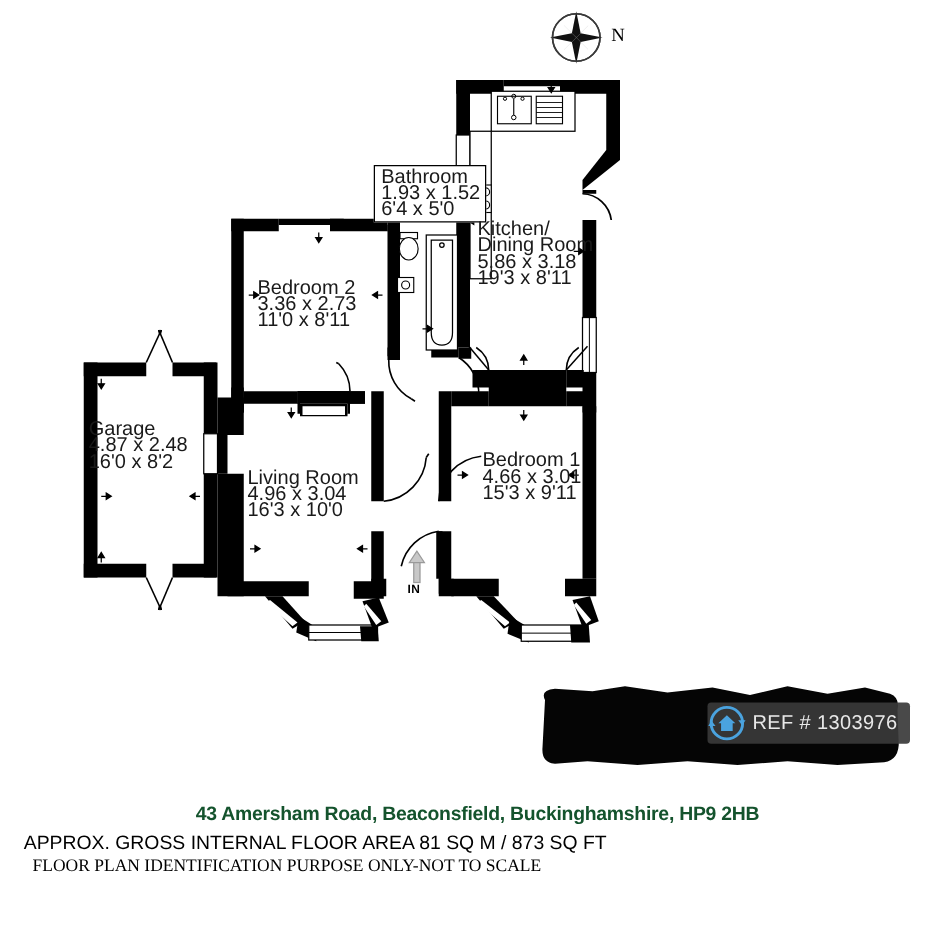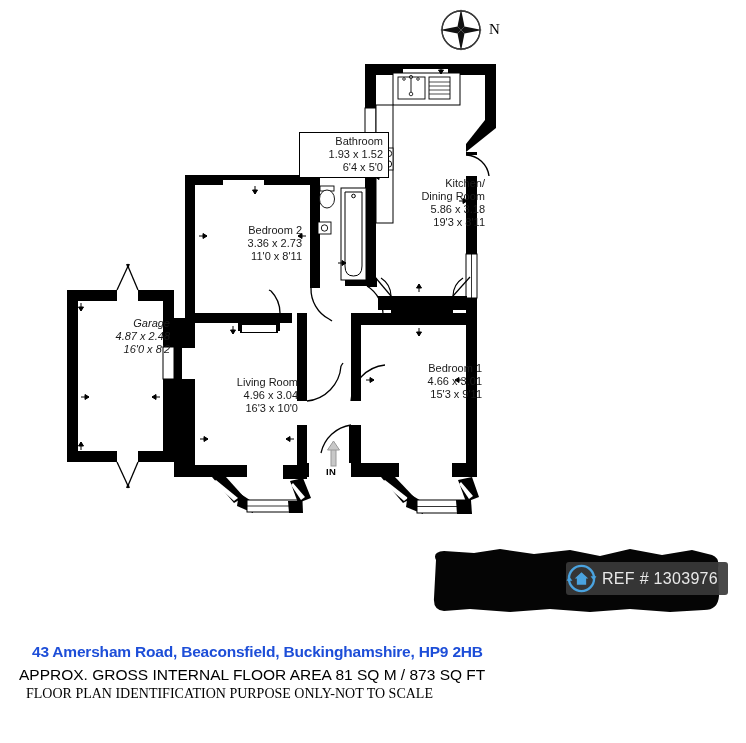--- a/index.html
+++ b/index.html
@@ -19,23 +19,23 @@
     background: #ffffff;
     overflow: hidden;
   }
   #plan-svg {
     position: absolute;
     left: 0;
     top: 0;
   }
   .room-label {
     position: absolute;
-    text-align: right;
+    text-align: left;
     font-family: "Liberation Sans", sans-serif;
-    font-size: 11px;
+    font-size: 16px;
     line-height: 13px;
     color: #1a1a1a;
     white-space: nowrap;
   }
   .room-label .rl-name { display: block; }
   .room-label .rl-m { display: block; }
   .room-label .rl-ft { display: block; }
   .boxed-label {
     background: #ffffff;
     border: 1px solid #000000;
@@ -98,22 +98,23 @@
   #footer {
     position: absolute;
     left: 32px;
     top: 643px;
     width: 700px;
   }
   #addr-line {
     font-size: 15.5px;
     font-weight: bold;
     letter-spacing: -0.2px;
-    color: #1d4ed8;
+    color: #14532d;
     margin-bottom: 5px;
+    text-align: center;
   }
   #area-line {
     font-size: 15.5px;
     font-weight: normal;
     color: #000;
     margin-left: -13px;
     margin-bottom: 2px;
   }
   #disclaimer-line {
     font-size: 14px;
@@ -394,21 +395,21 @@
     <span class="rl-m">5.86 x 3.18</span>
     <span class="rl-ft">19'3 x 8'11</span>
   </div>
 
   <div class="room-label" style="left:206px; top:224px; width:96px;">
     <span class="rl-name">Bedroom 2</span>
     <span class="rl-m">3.36 x 2.73</span>
     <span class="rl-ft">11'0 x 8'11</span>
   </div>
 
-  <div class="room-label" style="left:71px; top:317px; width:99px;font-style:italic;">
+  <div class="room-label" style="left:71px; top:337px; width:99px;">
     <span class="rl-name">Garage</span>
     <span class="rl-m">4.87 x 2.48</span>
     <span class="rl-ft">16'0 x 8'2</span>
   </div>
 
   <div class="room-label" style="left:198px; top:376px; width:100px;">
     <span class="rl-name">Living Room</span>
     <span class="rl-m">4.96 x 3.04</span>
     <span class="rl-ft">16'3 x 10'0</span>
   </div>

